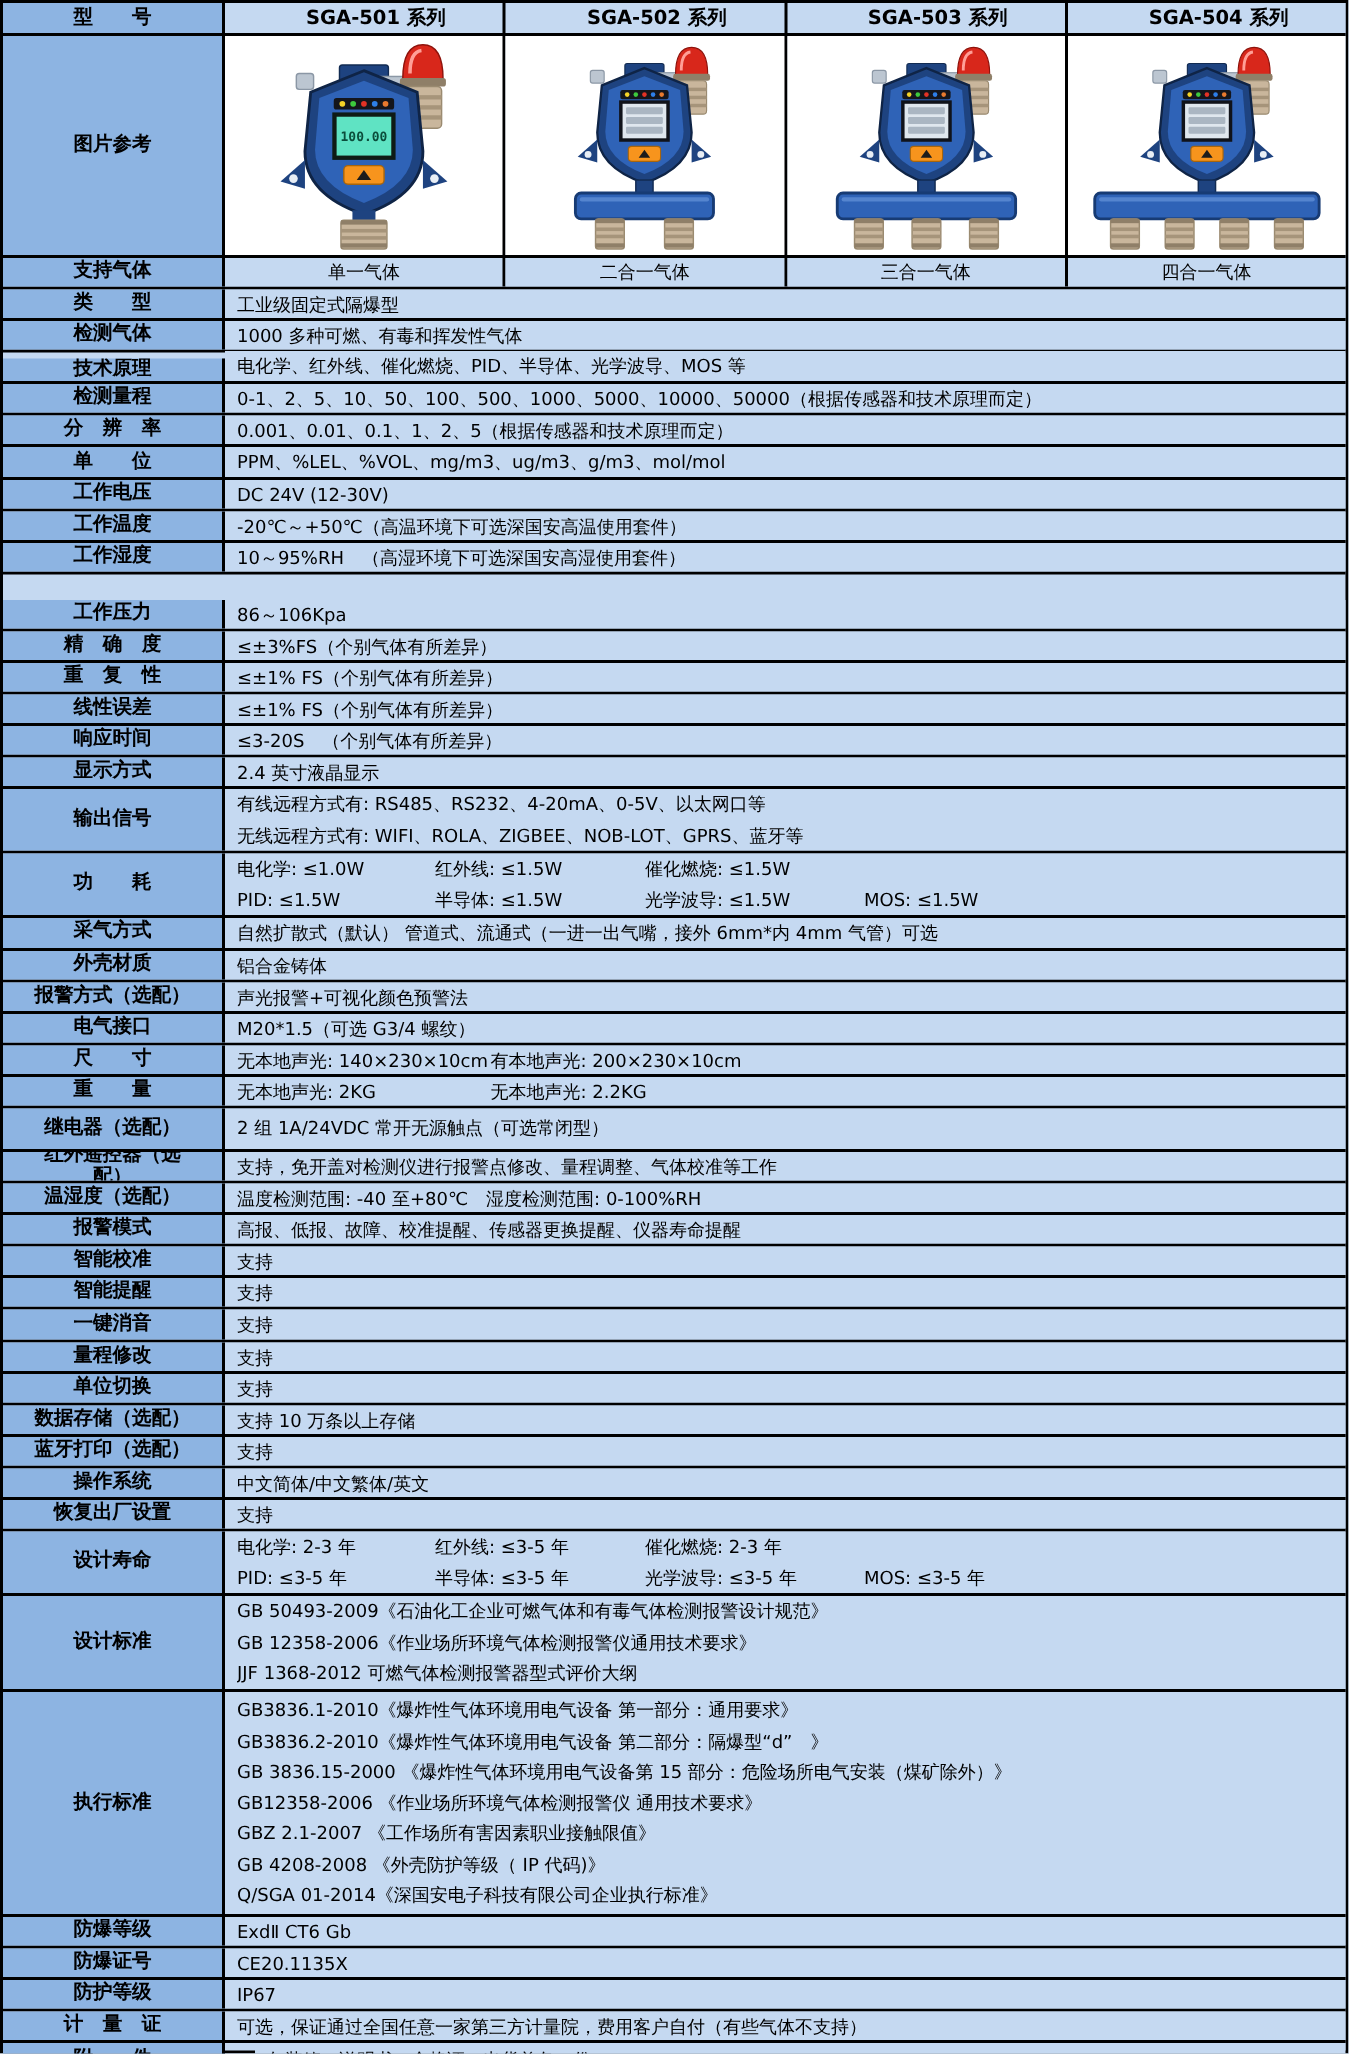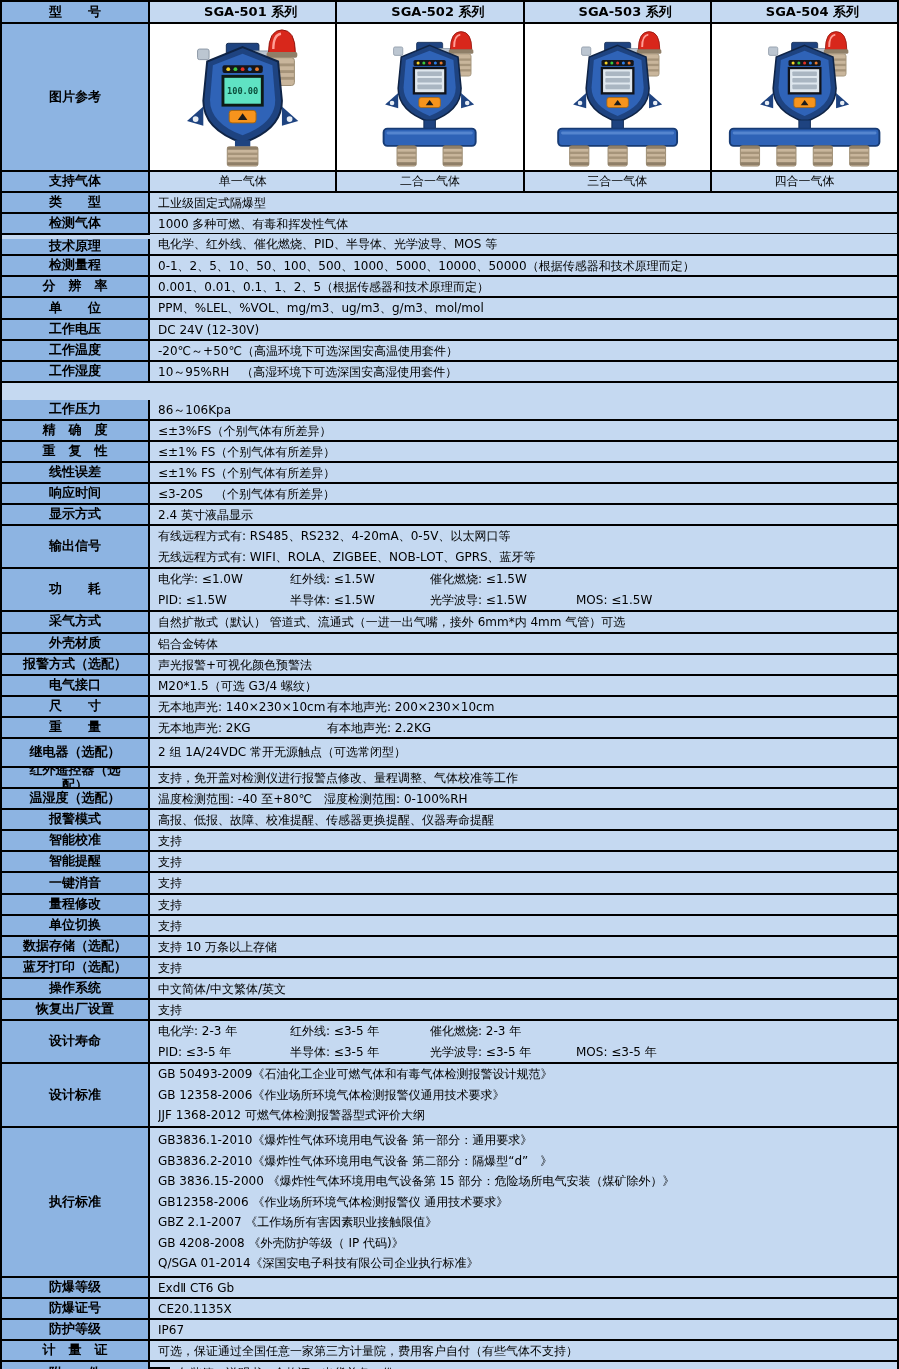--- a/index.html
+++ b/index.html
@@ -378,21 +378,21 @@
     </div>
     <div class="row" style="height: 21.1px;">
       <div class="label-cell">尺　　寸</div>
       <div class="value-cell">
         <div class="line"><span class="col" style="min-width: 169px;">无本地声光: 140×230×10cm</span><span class="col">有本地声光: 200×230×10cm</span></div>
       </div>
     </div>
     <div class="row" style="height: 21.1px;">
       <div class="label-cell">重　　量</div>
       <div class="value-cell">
-        <div class="line"><span class="col" style="min-width: 169px;">无本地声光: 2KG</span><span class="col">有本地声光: 2.2KG</span></div>
+        <div class="line"><span class="col" style="min-width: 169px;">无本地声光: 2KG</span><span class="col">无本地声光: 2.2KG</span></div>
       </div>
     </div>
     <div class="row" style="height: 29px;">
       <div class="label-cell">继电器（选配）</div>
       <div class="value-cell">
         <div class="line">2 组 1A/24VDC 常开无源触点（可选常闭型）</div>
       </div>
     </div>
     <div class="row" style="height: 21.1px;">
       <div class="label-cell">红外遥控器（选配）</div>

